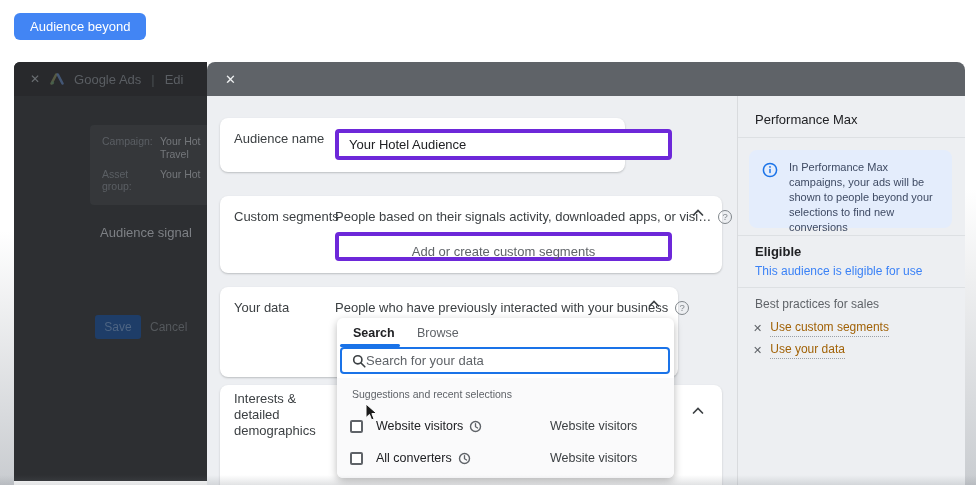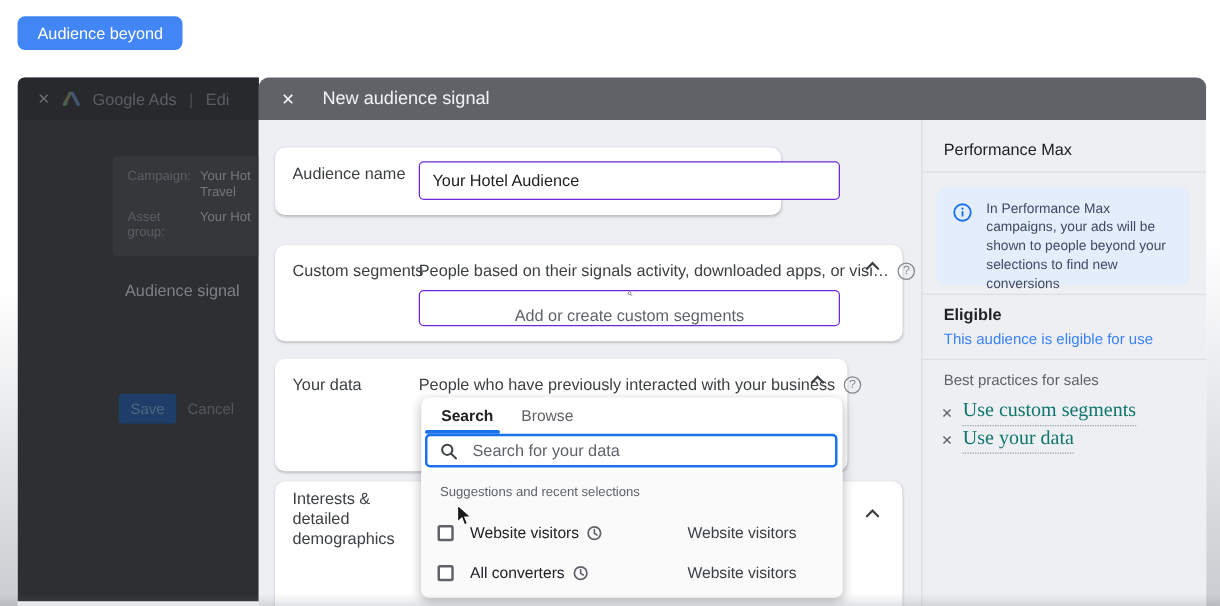--- a/index.html
+++ b/index.html
@@ -38,57 +38,57 @@
 
   .card { position:absolute; background:#fff; border-radius:8px; box-shadow:0 1px 2px rgba(60,64,67,.28); }
   .card1 { left:220px; top:118px; width:405px; height:54px; }
   .card2 { left:220px; top:196px; width:502px; height:77px; }
   .card3 { left:220px; top:287px; width:458px; height:90px; }
   .card4 { left:220px; top:385px; width:502px; height:110px; }
   .c-label { position:absolute; left:14px; top:13px; font-size:13px; color:#3c4043; }
   .c-desc { position:absolute; left:115px; top:13px; display:flex; align-items:center; gap:7px;
             font-size:13px; color:#3c4043; white-space:nowrap; }
   .chev { position:absolute; right:16px; top:9px; }
-  .tinput { position:absolute; left:115px; border:1px solid #6d28d9; border-radius:4px; background:#fff;
+  .tinput { position:absolute; left:115px; border:4px solid #6d28d9; border-radius:4px; background:#fff;
             font-size:13px; color:#202124; padding:0 10px; font-family:"Liberation Sans",sans-serif; outline:none; }
   .with-ico { display:flex; align-items:center; gap:8px;flex-direction:column; }
   .ph { color:#5f6368; font-size:13px; white-space:nowrap; }
   .help { width:14px; height:14px; border:1px solid #80868b; border-radius:50%; color:#80868b;
           font-size:9.5px; display:flex; align-items:center; justify-content:center; flex:0 0 auto; }
 
   
   .dd { left:337px; top:318px; width:337px; height:160px; background:#fff; border-radius:6px;
         box-shadow:0 3px 9px rgba(0,0,0,.28); }
   .tab { position:absolute; top:8px; font-size:12.5px; }
   .tab.search { left:16px; color:#202124; font-weight:bold; }
   .tab.browse { left:80px; color:#5f6368; }
   .tab-underline { position:absolute; left:3px; top:26px; width:60px; height:3px; background:#1a73e8; border-radius:2px; }
   .dd-input { position:absolute; left:3px; top:29px; width:330px; height:27px; border:2px solid #1a73e8;
-              border-radius:4px; background:#fff; display:flex; align-items:center; gap:12px; padding:0 10px; }
+              border-radius:4px; background:#fff; display:flex; align-items:center; gap:0; padding:0 10px; }
   .dd-sug { position:absolute; left:0; top:60px; right:0; bottom:0; background:#fafafb; border-radius:0 0 6px 6px; }
   .sug-head { position:absolute; left:15px; top:10px; font-size:10.5px; color:#5f6368; }
   .sug-row { position:absolute; left:13px; right:12px; height:18px; display:flex; align-items:center; }
   .row1 { top:39px; } .row2 { top:71px; }
   .cbx { width:13px; height:13px; border:2px solid #5f6368; border-radius:2px; background:#fff; flex:0 0 auto; }
   .sug-name { margin-left:13px; font-size:12.5px; color:#202124; display:flex; align-items:center; gap:6px; }
   .sug-cat { position:absolute; left:200px; font-size:12.5px; color:#3c4043; }
 
   
   .sb-title { position:absolute; left:755px; top:112px; font-size:13px; color:#202124; font-weight:500; }
   .sb-div { position:absolute; left:738px; width:227px; height:1px; background:#dde0e3; }
   .info-box { position:absolute; left:749px; top:150px; width:203px; height:78px; background:#e4edfc; border-radius:8px; }
   .info-ico { position:absolute; left:13px; top:12px; }
   .info-txt { position:absolute; left:40px; top:10px; right:8px; font-size:11px; line-height:15px; color:#3e4a63; }
   .sb-h2 { position:absolute; left:755px; top:244px; font-size:13px; font-weight:bold; color:#202124; }
   .sb-sub { position:absolute; left:755px; top:264px; font-size:12px; color:#3b82f6; }
   .sb-bp { position:absolute; left:755px; top:297px; font-size:12px; color:#5f6368; }
   .bp-row { position:absolute; left:753px; display:flex; align-items:center; gap:8px; }
   .bp1 { top:320px; } .bp2 { top:342px; }
   .bp-x { color:#5f6368; font-size:11px; }
-  .bp-link { font-size:16px; color:#0f766e; border-bottom:1px dotted #9aa0a6; padding-bottom:2px;font-family:Liberation Serif, serif; }
+  .bp-link { font-size:12px; color:#a16207; border-bottom:1px dotted #9aa0a6; padding-bottom:2px; }
 
   
   .strip-l { left:0; top:62px; width:14px; height:423px; background:linear-gradient(#fff 40%, #c9ccd0); }
   .strip-r { left:965px; top:62px; width:11px; height:423px; background:linear-gradient(#fff 30%, #c9ccd0); }
   .vig { left:0; top:475px; width:976px; height:10px; background:linear-gradient(to bottom, rgba(120,125,132,0), rgba(120,125,132,.22)); pointer-events:none; }
 
   svg { display:block; }
 </style>
 </head>
 <body>
@@ -122,21 +122,20 @@
       <span class="val">Your Hot</span>
     </div>
   </div>
   <div class="bg-sec">Audience signal</div>
   <div class="bg-save">Save</div>
   <div class="bg-cancel">Cancel</div>
 </div>
 
 <div class="abs m-head">
   <span class="x">✕</span>
-  <span class="t">New audience signal</span>
 </div>
 
 <div class="abs m-body"></div>
 
 <div class="abs sidebar"></div>
 
 <div class="card card1">
   <span class="c-label">Audience name</span>
   <input class="tinput" style="top: 11px; width: 337px; height: 31px;" type="text" value="Your Hotel Audience">
 </div>

